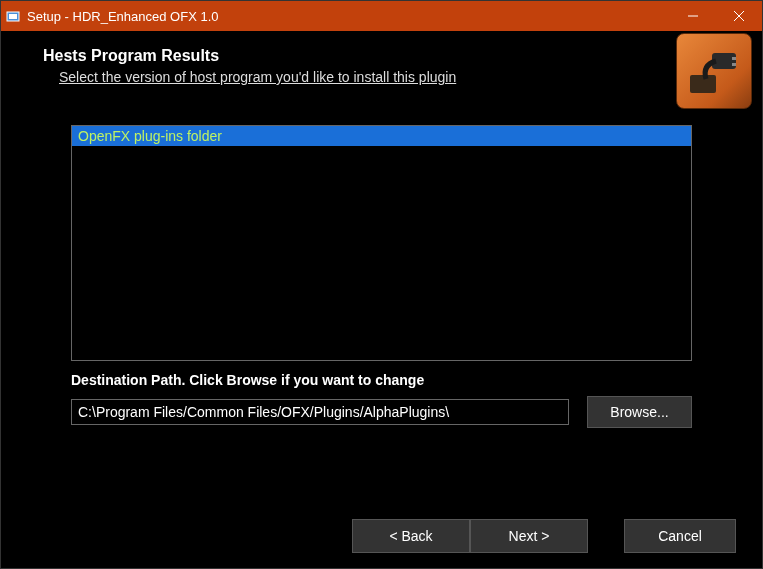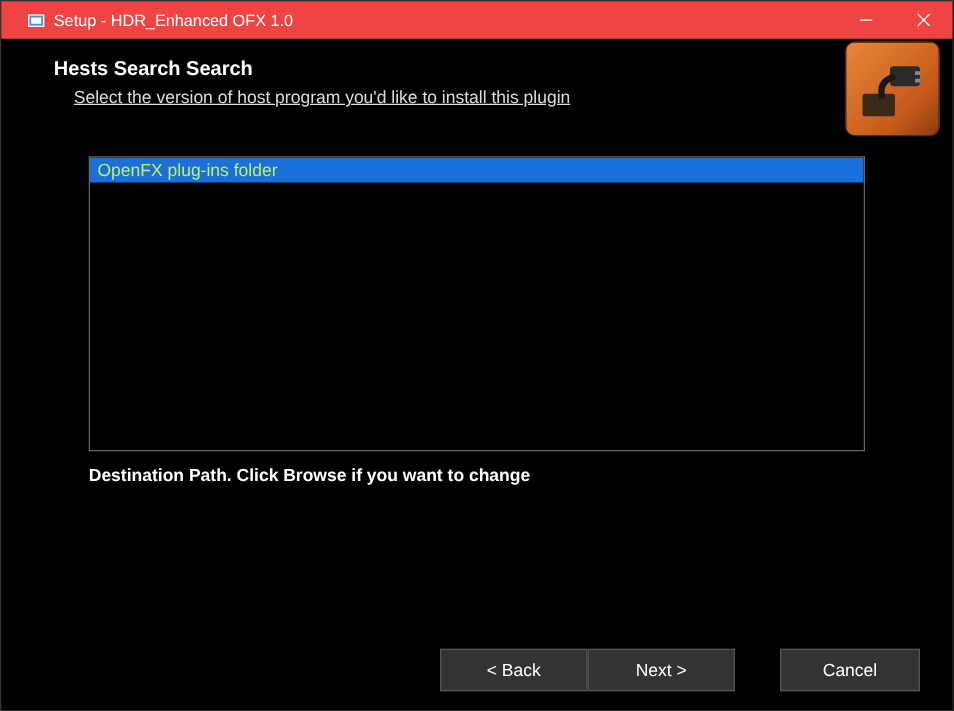--- a/index.html
+++ b/index.html
@@ -13,24 +13,24 @@
 .window {
   width: 763px;
   height: 569px;
   background: #000;
   border: 1px solid #333;
   display: flex;
   flex-direction: column;
 }
 .titlebar {
   height: 30px;
-  background: #ef4444;
-  display: flex;
-  align-items: center;
-  padding-left: 20px;
+  background: #c2410c;
+  display: flex;
+  align-items: center;
+  padding-left: 4px;
   color: #fff;
 }
 .titlebar-icon {
   width: 16px; height: 16px;
   margin-right: 6px;
   display: flex; align-items: center; justify-content: center;
 }
 .titlebar-title {
   font-size: 13px;
   flex: 1;
@@ -181,41 +181,45 @@
       <div class="titlebar-btn">
         <svg width="10" height="10" viewBox="0 0 10 10">
           <line x1="0" y1="0" x2="10" y2="10" stroke-width="1"></line>
           <line x1="10" y1="0" x2="0" y2="10" stroke-width="1"></line>
         </svg>
       </div>
     </div>
   </div>
 
   <div class="header-area">
-    <div class="header-title">Hests Search Search</div>
+    <div class="header-title">Hests Program Results</div>
     <div class="header-sub">Select the version of host program you'd like to install this plugin</div>
     <div class="header-logo">
       <svg width="64" height="64" viewBox="0 0 64 64">
         <rect x="8" y="36" width="26" height="18" rx="2" fill="#3a2a1a"></rect>
         <rect x="30" y="14" width="24" height="16" rx="3" fill="#2a2a2a"></rect>
         <rect x="50" y="18" width="4" height="3" fill="#888"></rect>
         <rect x="50" y="24" width="4" height="3" fill="#888"></rect>
         <path d="M24 40 Q20 26 34 22" stroke="#1a1a1a" stroke-width="5" fill="none"></path>
       </svg>
     </div>
   </div>
 
   <div class="content">
     <div class="listbox">
       <div class="list-item selected">
         <span>OpenFX plug-ins folder</span>
       </div>
     </div>
 
     <div class="dest-label">Destination Path. Click Browse if you want to change</div>
+    <div class="dest-row">
+      <input type="text" class="dest-input" value="C:\Program Files/Common Files/OFX/Plugins/AlphaPlugins\" style="">
+      <div class="btn browse-btn">Browse...</div>
+    </div>
   </div>
 
   <div class="footer">
     <div class="nav-group">
       <div class="btn nav-btn">&lt; Back</div>
       <div class="btn nav-btn">Next &gt;</div>
     </div>
     <div class="btn cancel-btn">Cancel</div>
   </div>
 

